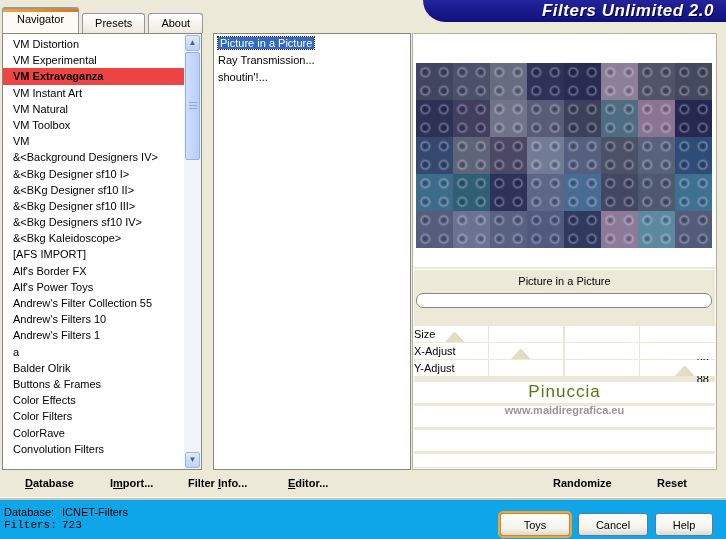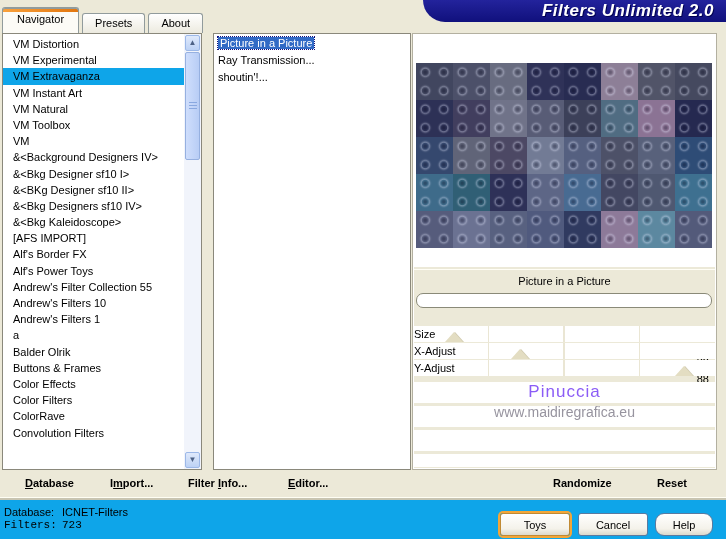--- a/index.html
+++ b/index.html
@@ -17,21 +17,21 @@
   
   .banner{position:absolute;left:423px;top:0;width:303px;height:22px;background:linear-gradient(180deg,#23239c,#10107c);
        border-bottom-left-radius:22px;display:flex;align-items:center;justify-content:flex-end;padding-right:12px;box-sizing:border-box;}
   .banner-text{color:#fff;font-weight:bold;font-style:italic;font-size:17px;letter-spacing:.5px;text-shadow:1px 1px 0 #000050;}
 
   
   .listbox{position:absolute;top:33px;height:437px;background:#fff;border:1px solid #8a887b;box-sizing:border-box;}
   .cat-list{left:2px;width:200px;}
   .flt-list{left:213px;width:198px;}
   .citem{height:16.2px;line-height:16.2px;padding-left:10px;white-space:nowrap;}
-  .citem.sel{background:#0ea5e9;}
+  .citem.sel{background:#ef4444;font-weight:bold;}
   .fitem{height:16px;line-height:16px;padding-left:4px;margin-top:1px;white-space:nowrap;}
   .fitem .seltxt{background:#316ac5;color:#fff;padding:0 2px;outline:1px dotted #10107c;}
   .cat-items{position:absolute;left:0;top:2px;right:17px;bottom:0;overflow:hidden;}
 
   
   .sbar{position:absolute;top:0;right:0;width:17px;bottom:0;background:#f1f4fb;}
   .sbtn{position:absolute;left:1px;width:15px;height:16px;border:1px solid #9cb8e8;border-radius:2px;
         background:linear-gradient(180deg,#dfe9fb,#bdd2f5);box-sizing:border-box;text-align:center;color:#4d6185;font-size:8px;line-height:14px;}
   .sbtn.up{top:1px;} .sbtn.down{bottom:1px;}
   .sthumb{position:absolute;left:1px;top:18px;width:15px;height:108px;border:1px solid #96b0e0;border-radius:2px;
@@ -55,43 +55,43 @@
     background-image:
       linear-gradient(90deg,transparent calc(25% - 1px),#eae6d4 calc(25% - 1px),#eae6d4 25%,transparent 25%),
       linear-gradient(90deg,transparent calc(50% - 1px),#eae6d4 calc(50% - 1px),#eae6d4 50%,transparent 50%),
       linear-gradient(90deg,transparent calc(75% - 1px),#eae6d4 calc(75% - 1px),#eae6d4 75%,transparent 75%);}
   .slbl{position:absolute;left:0;top:0;}
   .sval{position:absolute;right:6px;top:0;margin-top:28px;}
   .sthumb-tri{position:absolute;bottom:0;width:0;height:0;border-left:9px solid transparent;border-right:9px solid transparent;
       border-bottom:10px solid #e3ddc2;filter:drop-shadow(1px 0 0 #cfc9ae);}
   .erow{position:absolute;left:1px;right:1px;background:#fff;}
   .wm{position:absolute;left:0;right:0;top:348px;text-align:center;pointer-events:none;}
-  .wm1{font-size:17px;color:#8b5cf6;text-shadow:1px 1px 0 #ffffff;letter-spacing:1px;}
-  .wm2{font-size:14px;font-weight:normal;color:#97949f;text-shadow:1px 1px 0 #ffffff;margin-top:2px;}
+  .wm1{font-size:17px;color:#4d7c0f;text-shadow:1px 1px 0 #ffffff;letter-spacing:1px;}
+  .wm2{font-size:11px;font-weight:bold;color:#97949f;text-shadow:1px 1px 0 #ffffff;margin-top:2px;}
 
   
   .action-bar{position:absolute;left:0;top:470px;width:726px;height:27px;background:#ece9d8;
       border-bottom:1px solid #fffef4;box-shadow:0 2px 0 #c8c5b2;}
   .abtn{position:absolute;top:7px;font-weight:bold;cursor:default;}
   .abtn:nth-of-type(1){left:25px;}  .abtn:nth-of-type(2){left:110px;}
   .abtn:nth-of-type(3){left:188px;} .abtn:nth-of-type(4){left:288px;}
   .abtn:nth-of-type(5){left:553px;} .abtn:nth-of-type(6){left:657px;}
 
   
   .status{position:absolute;left:0;top:500px;width:726px;height:57px;background:#0ea5e9;}
   .strow{position:absolute;left:4px;height:13px;line-height:13px;}
   .strow .l{display:inline-block;width:58px;}
   .strow:nth-of-type(1){top:6px;} .strow:nth-of-type(2){top:19px;font-family:Liberation Mono, monospace;}
   .xp-btn{position:absolute;top:13px;height:23px;border:1px solid #5a7aa0;border-radius:3px;
       background:linear-gradient(180deg,#ffffff 0%,#f4f2ea 70%,#dcd9cc 100%);
       font-family:"Liberation Sans","DejaVu Sans",sans-serif;font-size:11px;box-sizing:border-box;}
   .xp-btn.focused{box-shadow:0 0 0 2px #f3a638;border-color:#c08a34;}
   .xp-btn:nth-of-type(1){left:500px;width:70px;}
   .xp-btn:nth-of-type(2){left:578px;width:70px;}
-  .xp-btn:nth-of-type(3){left:655px;width:58px;border-radius:9px;}
+  .xp-btn:nth-of-type(3){left:655px;width:58px;}
 </style>
 </head>
 <body>
 
 <div class="app">
 
   <div class="tabbar" id="tabBar">
       <div class="tab active">Navigator</div>
       <div class="tab">Presets</div>
       <div class="tab">About</div>
@@ -106,20 +106,21 @@
         <div class="citem">VM Distortion</div>
         <div class="citem">VM Experimental</div>
         <div class="citem sel">VM Extravaganza</div>
         <div class="citem">VM Instant Art</div>
         <div class="citem">VM Natural</div>
         <div class="citem">VM Toolbox</div>
         <div class="citem">VM</div>
         <div class="citem">&amp;&lt;Background Designers IV&gt;</div>
         <div class="citem">&amp;&lt;Bkg Designer sf10 I&gt;</div>
         <div class="citem">&amp;&lt;BKg Designer sf10 II&gt;</div>
+        <div class="citem">&amp;&lt;Bkg Designer sf10 III&gt;</div>
         <div class="citem">&amp;&lt;Bkg Designers sf10 IV&gt;</div>
         <div class="citem">&amp;&lt;Bkg Kaleidoscope&gt;</div>
         <div class="citem">[AFS IMPORT]</div>
         <div class="citem">Alf's Border FX</div>
         <div class="citem">Alf's Power Toys</div>
         <div class="citem">Andrew's Filter Collection 55</div>
         <div class="citem">Andrew's Filters 10</div>
         <div class="citem">Andrew's Filters 1</div>
         <div class="citem">a</div>
         <div class="citem">Balder Olrik</div>

